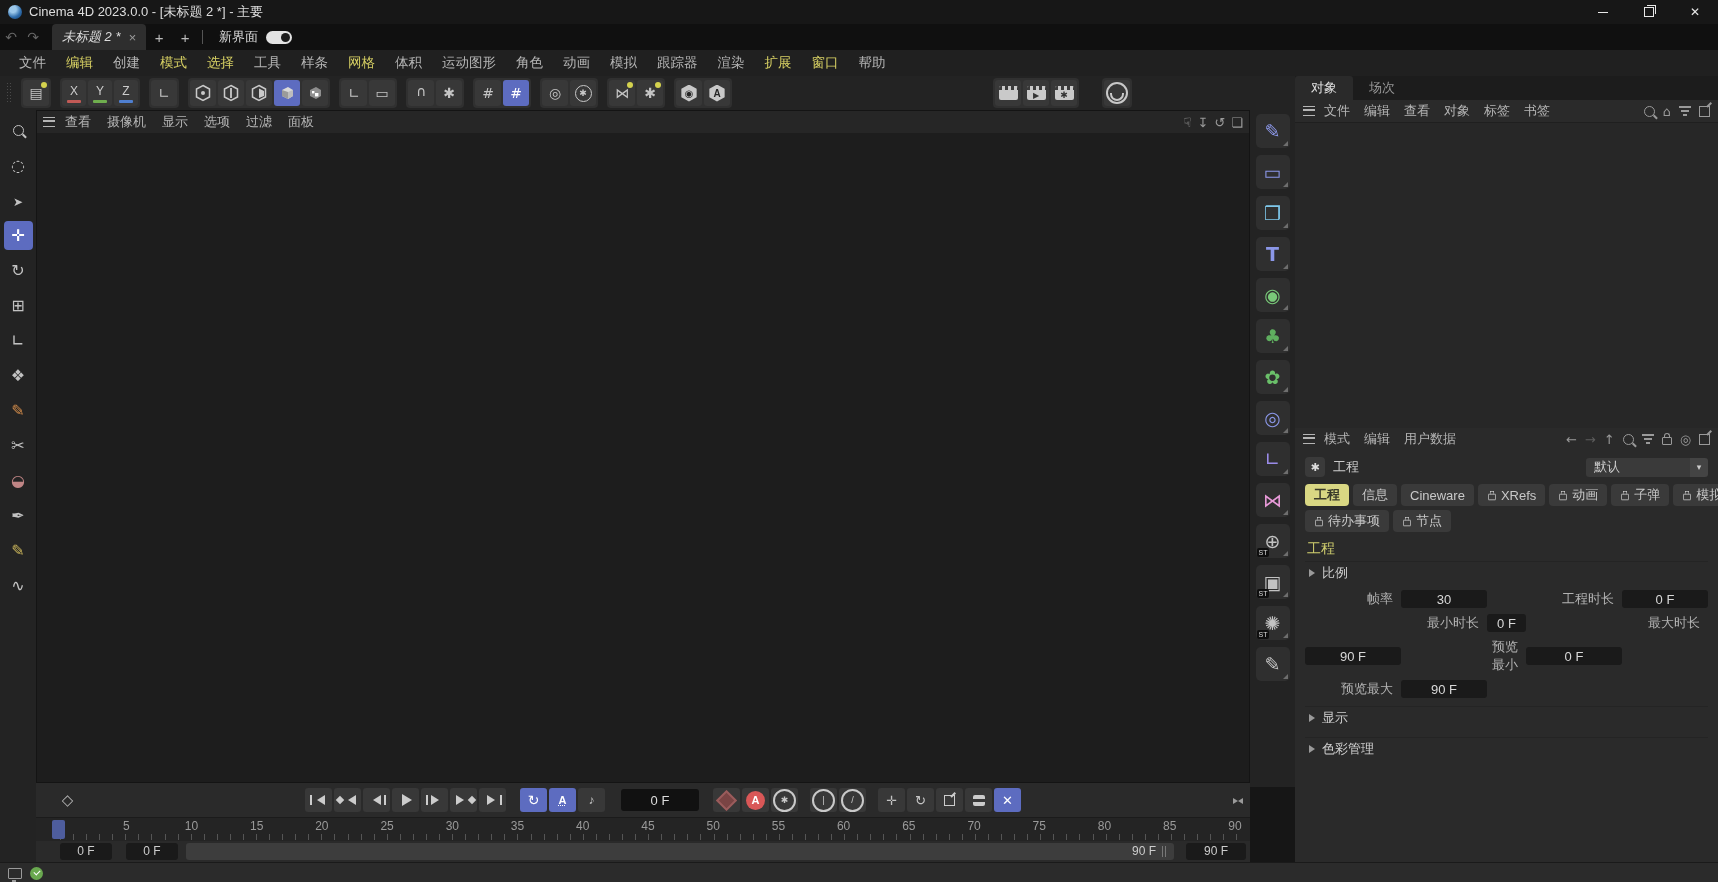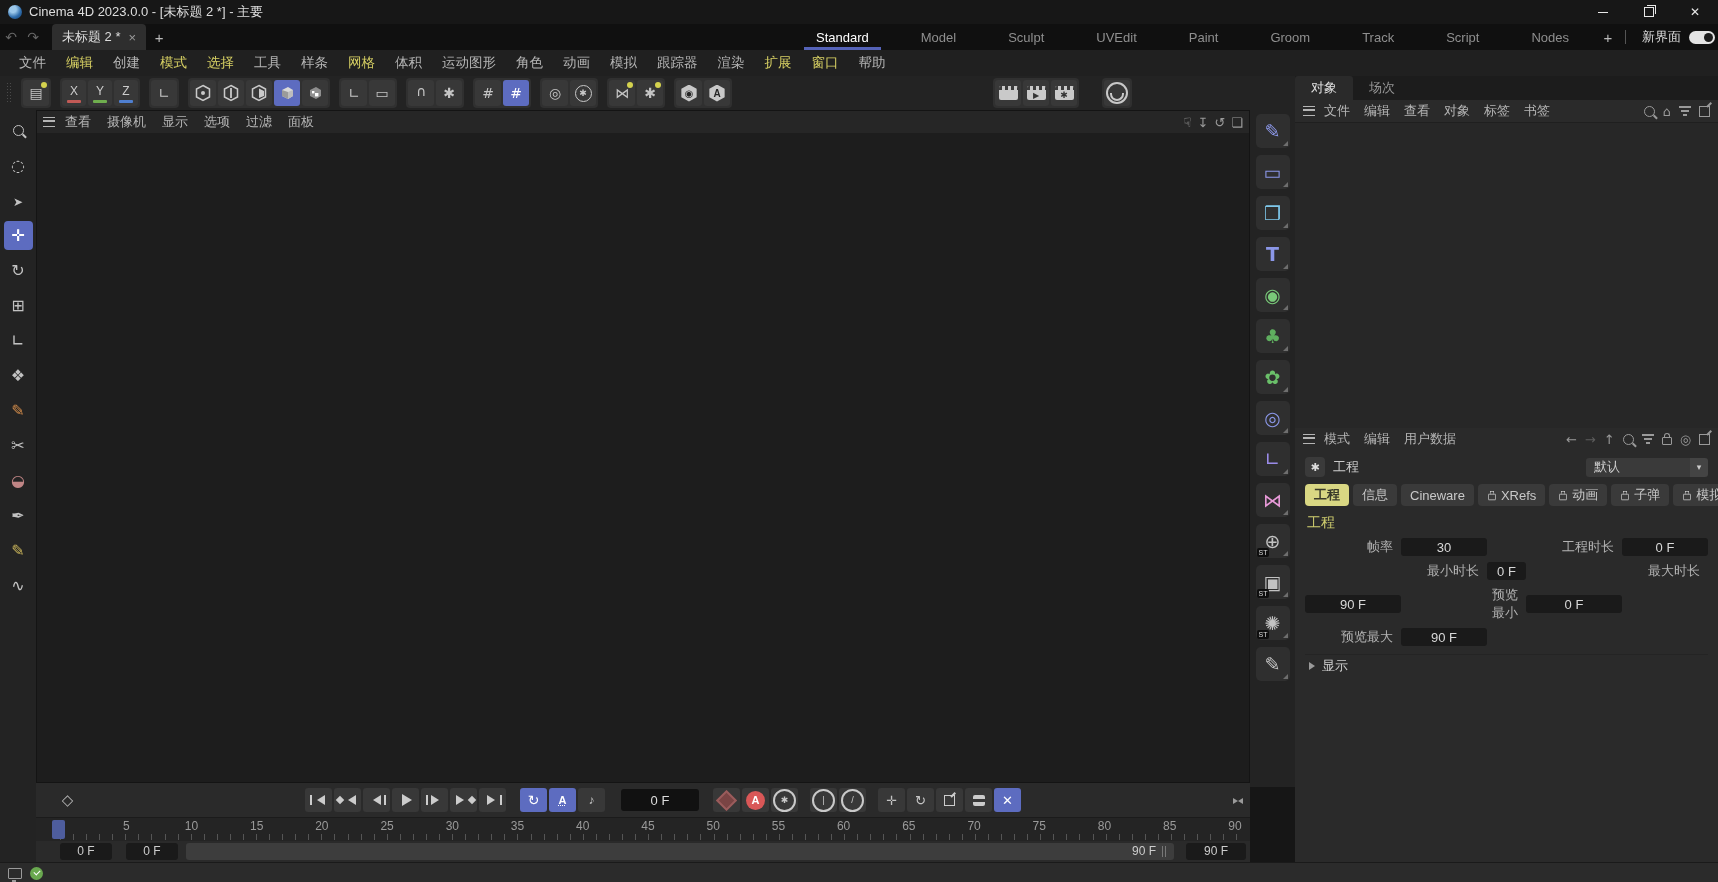--- a/index.html
+++ b/index.html
@@ -17,21 +17,21 @@
   #logo{width:14px;height:14px;border-radius:50%;margin:0 7px 0 8px;background:radial-gradient(circle at 35% 30%,#9cc8ea 0 25%,#2e6cab 60%,#173f6b 100%);}
   #wincontrols{margin-left:auto;display:flex;height:24px;}
   .winbtn{width:46px;height:24px;display:flex;align-items:center;justify-content:center;color:#e8e8e8;font-size:12px;}
   .i-minus{width:10px;height:1px;background:#e8e8e8;display:inline-block;}
   .i-restore{width:8px;height:8px;border:1px solid #e8e8e8;position:relative;display:inline-block;}
   .i-restore::before{content:"";position:absolute;left:2px;top:-3px;width:8px;height:8px;border:1px solid #e8e8e8;border-left:none;border-bottom:none;}
 
   
   #tabrow{left:0;top:24px;width:1718px;height:26px;background:#101010;display:flex;align-items:stretch;font-size:13px;}
   .histbtn{width:22px;display:flex;align-items:center;justify-content:center;color:#666;font-size:14px;}
-  #doctab{background:#2e2e2e;display:flex;align-items:center;gap:8px;padding:0 10px;color:#ddd;border-radius:4px 4px 0 0;margin-left:8px;}
+  #doctab{background:#2e2e2e;display:flex;align-items:center;gap:8px;padding:0 10px;color:#ddd;border-radius:4px 4px 0 0;margin-left:8px;font-style:italic;}
   #doctab .x{color:#9a9a9a;font-size:13px;}
   .addtab{width:26px;display:flex;align-items:center;justify-content:center;color:#bbb;font-size:15px;}
   #workspaces{display:flex;margin-left:auto;align-items:stretch;}
   .ws{display:flex;align-items:center;padding:0 26px;color:#8f8f8f;position:relative;}
   .ws.active{color:#fff;}
   .ws.active::after{content:"";position:absolute;left:14px;right:14px;bottom:0;height:3px;background:#5563b8;}
   #newiface{display:flex;align-items:center;gap:8px;padding:0 3px 0 4px;color:#ddd;}
   #newiface .sep{width:1px;height:14px;background:#555;margin-right:8px;}
   .toggle{width:26px;height:13px;border-radius:7px;background:#e3e3e3;position:relative;}
   .toggle::after{content:"";position:absolute;right:2px;top:2px;width:9px;height:9px;border-radius:50%;background:#1b1b1b;}
@@ -213,40 +213,20 @@
 </div>
 
 <div id="tabrow" class="abs">
   <span class="histbtn">↶</span>
   <span class="histbtn">↷</span>
   <div id="doctab">
     <span>未标题 2 *</span>
     <span class="x">×</span>
   </div>
   <span class="addtab">+</span>
-  <div id="workspaces">
-
-      <span class="ws active">Standard</span>
-
-      <span class="ws">Model</span>
-
-      <span class="ws">Sculpt</span>
-
-      <span class="ws">UVEdit</span>
-
-      <span class="ws">Paint</span>
-
-      <span class="ws">Groom</span>
-
-      <span class="ws">Track</span>
-
-      <span class="ws">Script</span>
-
-      <span class="ws">Nodes</span>
-    </div>
   <span class="addtab">+</span>
   <div id="newiface">
     <span class="sep"></span>
     <span>新界面</span>
     <span class="toggle"></span>
   </div>
 </div>
 
 <div id="menubar" class="abs">
 
@@ -685,21 +665,37 @@
         <span class="mtab">
           <span class="i-lock i-locksm"></span>
           <span>子弹</span>
         </span>
 
         <span class="mtab">
           <span class="i-lock i-locksm"></span>
           <span>模拟</span>
         </span>
       </div>
+    <div class="modetabs">
+
+        <span class="mtab">
+          <span class="i-lock i-locksm"></span>
+          <span>待办事项</span>
+        </span>
+
+        <span class="mtab">
+          <span class="i-lock i-locksm"></span>
+          <span>节点</span>
+        </span>
+      </div>
     <div class="sectitle">工程</div>
+    <div class="group">
+      <span class="chev"></span>
+      <span>比例</span>
+    </div>
     <div class="fieldgrid">
 
         <span class="flabel">帧率</span>
         <span class="finput">30</span>
         <span></span>
 
         <span class="flabel">工程时长</span>
         <span class="finput">0 F</span>
         <span></span>
 
@@ -721,20 +717,24 @@
       </div>
     <div>
 
 
 
         <div class="group" style="margin-top:8px;">
           <span class="chev"></span>
           <span>显示</span>
         </div>
 
+        <div class="group" style="margin-top:8px;">
+          <span class="chev"></span>
+          <span>色彩管理</span>
+        </div>
       </div>
   </div>
 </div>
 
 <div id="timeline" class="abs">
   <div id="transport">
     <span class="btn" style="margin-left:18px;background:transparent;font-size:15px;color:#b5b5b5;">◇</span>
     <span class="btn" style="margin-left:222px;">
         <span class="tbar"></span>
         <span class="tri-l"></span>

